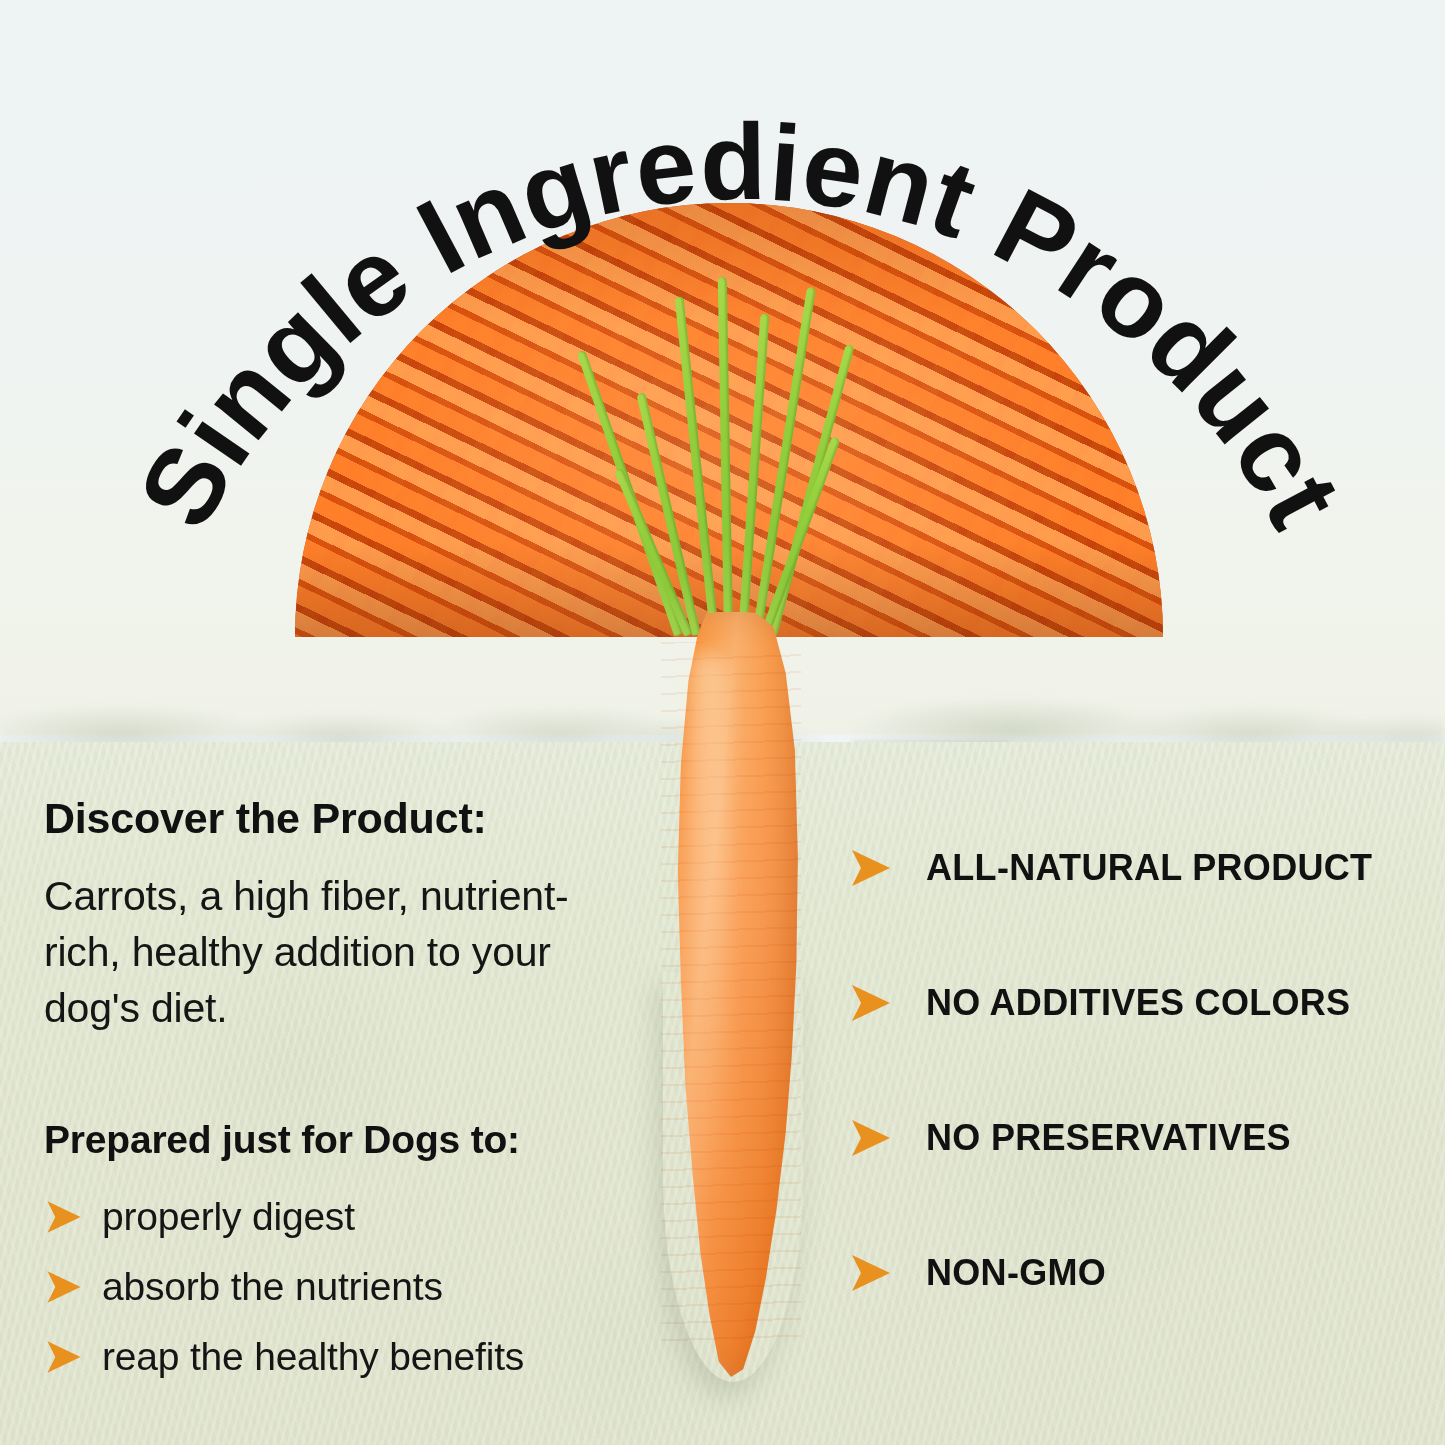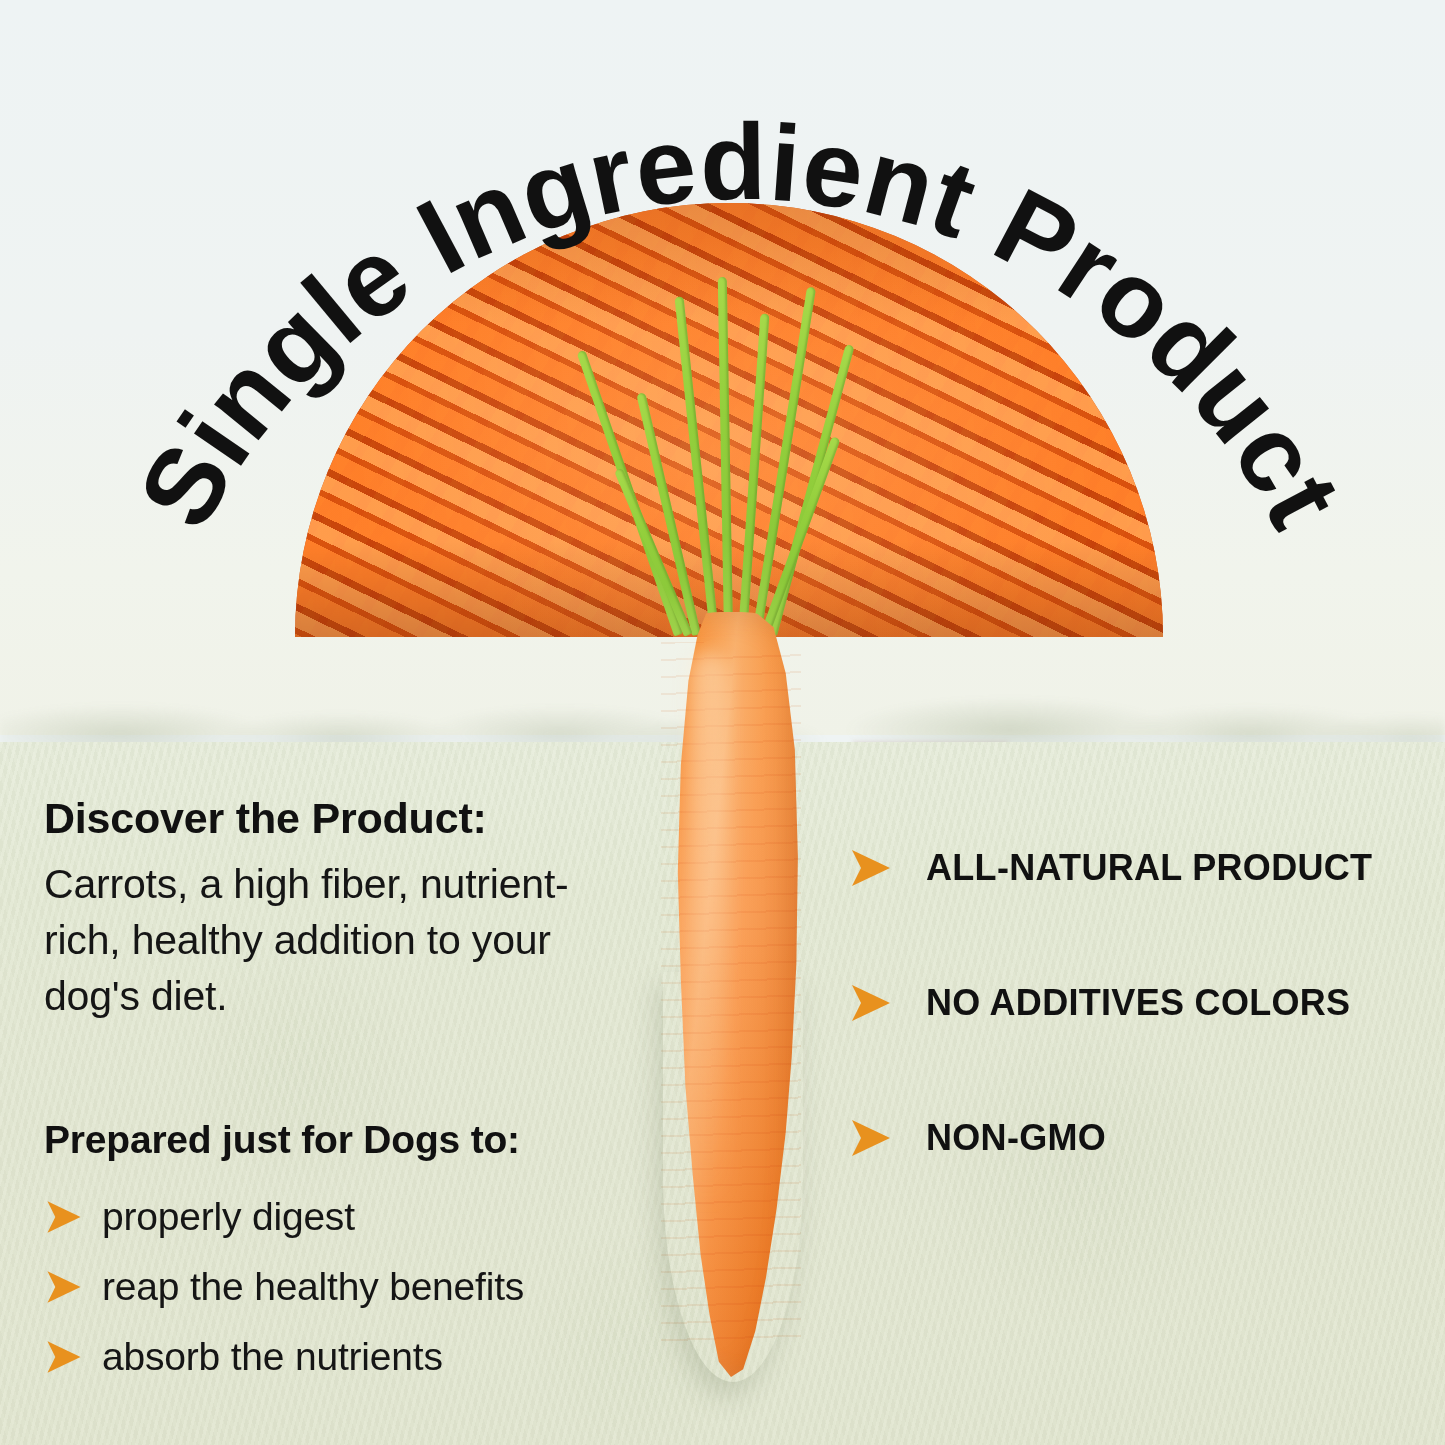--- a/index.html
+++ b/index.html
@@ -244,21 +244,21 @@
     width: 600px;
   }
   .head {
     font-size: 43px;
     font-weight: 700;
     color: #111;
     letter-spacing: -.2px;
     line-height: 1.05;
   }
   .body-para {
-    margin-top: 16px;
+    margin-top: 28px;
     font-size: 41px;
     font-weight: 400;
     color: #151515;
     line-height: 1.36;
     letter-spacing: -.2px;
   }
   .prep-head {
     position: absolute;
     left: 44px; top: 1118px;
     width: 620px;
@@ -373,44 +373,50 @@
     <div class="prep-item">
       <svg class="arrow arrow-small" viewBox="0 0 46 46">
         <path d="M4 5 L42 23 L4 41 L13 23 Z" fill="#e8911e"></path>
       </svg>
       <span class="txt">properly digest</span>
     </div>
     <div class="prep-item">
       <svg class="arrow arrow-small" viewBox="0 0 46 46">
         <path d="M4 5 L42 23 L4 41 L13 23 Z" fill="#e8911e"></path>
       </svg>
-      <span class="txt">reap the healthy benefits</span>
+      <span class="txt">absorb the nutrients</span>
     </div>
     <div class="prep-item">
       <svg class="arrow arrow-small" viewBox="0 0 46 46">
         <path d="M4 5 L42 23 L4 41 L13 23 Z" fill="#e8911e"></path>
       </svg>
-      <span class="txt">absorb the nutrients</span>
+      <span class="txt">reap the healthy benefits</span>
     </div>
   </div>
 
   <div class="right-col">
     <div class="right-item">
       <svg class="arrow" viewBox="0 0 46 46">
         <path d="M4 5 L42 23 L4 41 L13 23 Z" fill="#e8911e"></path>
       </svg>
       <span class="txt">ALL-NATURAL PRODUCT</span>
     </div>
     <div class="right-item">
       <svg class="arrow" viewBox="0 0 46 46">
         <path d="M4 5 L42 23 L4 41 L13 23 Z" fill="#e8911e"></path>
       </svg>
       <span class="txt">NO ADDITIVES COLORS</span>
     </div>
     <div class="right-item">
       <svg class="arrow" viewBox="0 0 46 46">
         <path d="M4 5 L42 23 L4 41 L13 23 Z" fill="#e8911e"></path>
       </svg>
+      <span class="txt">NO PRESERVATIVES</span>
+    </div>
+    <div class="right-item">
+      <svg class="arrow" viewBox="0 0 46 46">
+        <path d="M4 5 L42 23 L4 41 L13 23 Z" fill="#e8911e"></path>
+      </svg>
       <span class="txt">NON-GMO</span>
     </div>
   </div>
 
 </div>
 
 </body></html>

